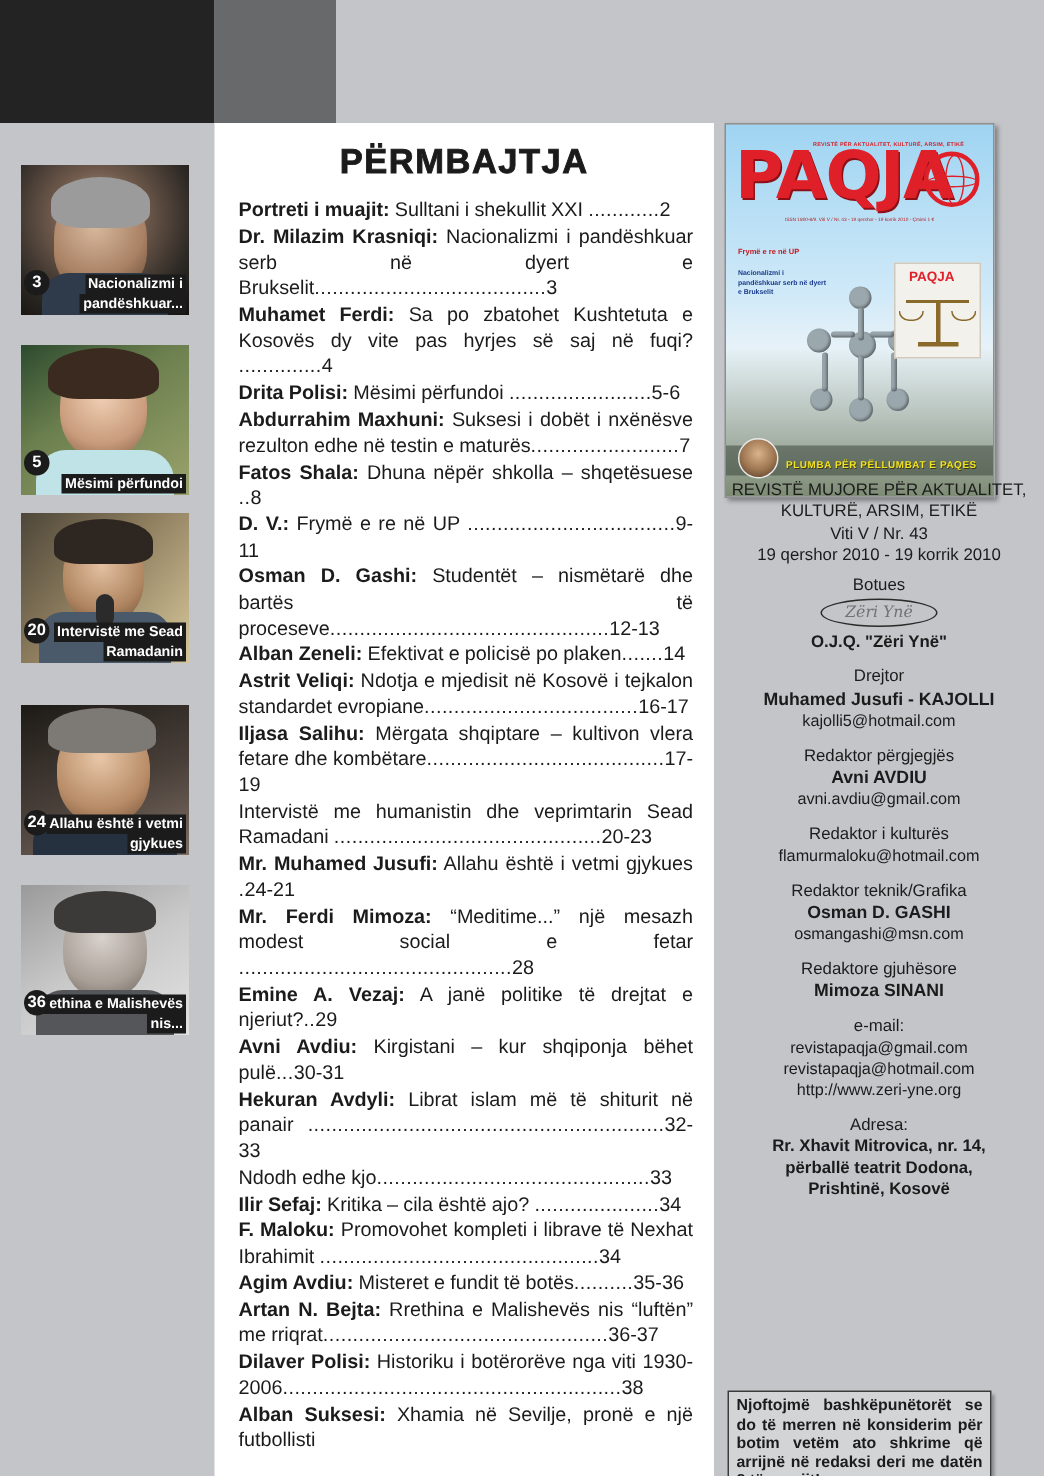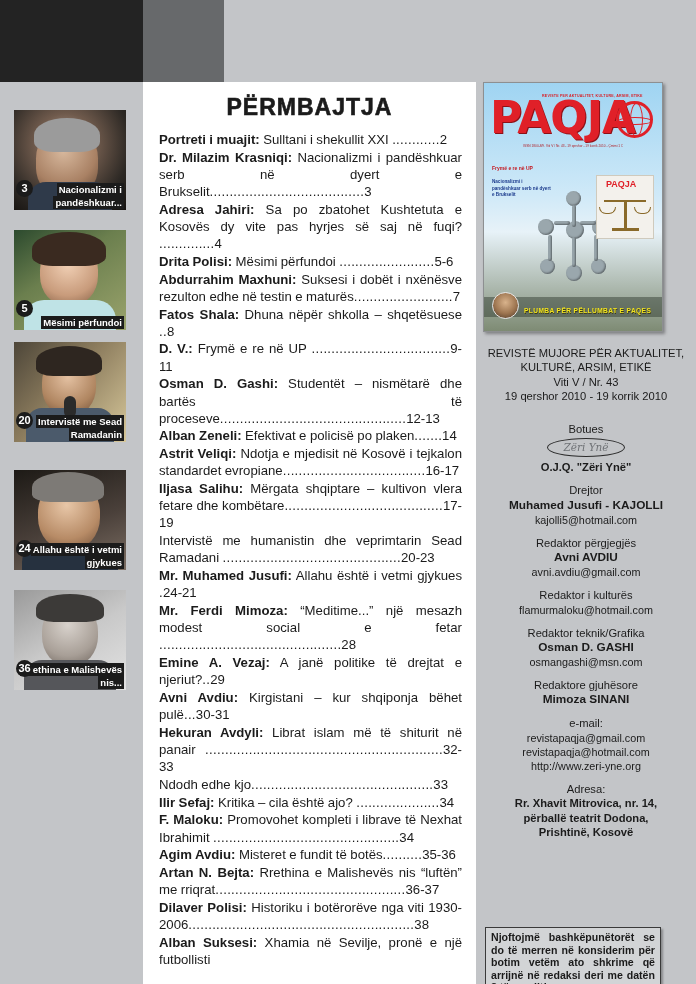--- a/index.html
+++ b/index.html
@@ -210,21 +210,21 @@
   }
   .cover-face {
     position: absolute; bottom: 12px; left: 8px;
     width: 25px; height: 25px; border-radius: 50%;
     background: radial-gradient(circle at 50% 38%, #d9b38c 0%, #9d7550 55%, #4a3526 100%);
     border: 1.5px solid #e8e8e8;
   }
 
   .info-text {
     position: absolute;
-    top: 264px; left: 0;
+    top: 238px; left: 0;
     width: 220px;
     text-align: center;
     color: #1b1b1b;
   }
   .info-line      { font-size: 11.2px; line-height: 14.4px; }
   .info-line.b    { font-weight: bold; }
   .info-gap       { height: 9px; }
   .info-role      { font-size: 11.2px; line-height: 14.4px; }
   .info-name      { font-size: 11.8px; font-weight: bold; line-height: 15px; }
   .info-mail      { font-size: 10.8px; line-height: 14px; }
@@ -342,21 +342,21 @@
       </div>
     </div>
 
   </div>
 
   <div class="toc-col">
     <div class="toc-title">PËRMBAJTJA</div>
     <div class="toc-list" id="toc-list">
         <div class="toc-entry"><span class="who">Portreti i muajit:</span><span class="what"> Sulltani i shekullit XXI </span><span class="dots">............</span><span class="pg">2</span></div>
         <div class="toc-entry"><span class="who">Dr. Milazim Krasniqi:</span><span class="what"> Nacionalizmi i pandëshkuar serb në dyert e Brukselit</span><span class="dots">.......................................</span><span class="pg">3</span></div>
-        <div class="toc-entry"><span class="who">Adresa Jahiri:</span><span class="what"> Sa po zbatohet Kushtetuta e Kosovës dy vite pas hyrjes së saj në fuqi? </span><span class="dots">..............</span><span class="pg">4</span></div>
+        <div class="toc-entry"><span class="who">Muhamet Ferdi:</span><span class="what"> Sa po zbatohet Kushtetuta e Kosovës dy vite pas hyrjes së saj në fuqi? </span><span class="dots">..............</span><span class="pg">4</span></div>
         <div class="toc-entry"><span class="who">Drita Polisi:</span><span class="what"> Mësimi përfundoi </span><span class="dots">........................</span><span class="pg">5-6</span></div>
         <div class="toc-entry"><span class="who">Abdurrahim Maxhuni:</span><span class="what"> Suksesi i dobët i nxënësve rezulton edhe në testin e maturës</span><span class="dots">.........................</span><span class="pg">7</span></div>
         <div class="toc-entry"><span class="who">Fatos Shala:</span><span class="what"> Dhuna nëpër shkolla – shqetësuese </span><span class="dots">..</span><span class="pg">8</span></div>
         <div class="toc-entry"><span class="who">D. V.:</span><span class="what"> Frymë e re në UP </span><span class="dots">...................................</span><span class="pg">9-11</span></div>
         <div class="toc-entry"><span class="who">Osman D. Gashi:</span><span class="what"> Studentët – nismëtarë dhe bartës të proceseve</span><span class="dots">...............................................</span><span class="pg">12-13</span></div>
         <div class="toc-entry"><span class="who">Alban Zeneli:</span><span class="what"> Efektivat e policisë po plaken</span><span class="dots">.......</span><span class="pg">14</span></div>
         <div class="toc-entry"><span class="who">Astrit Veliqi:</span><span class="what"> Ndotja e mjedisit në Kosovë i tejkalon standardet evropiane</span><span class="dots">....................................</span><span class="pg">16-17</span></div>
         <div class="toc-entry"><span class="who">Iljasa Salihu:</span><span class="what"> Mërgata shqiptare – kultivon vlera fetare dhe kombëtare</span><span class="dots">........................................</span><span class="pg">17-19</span></div>
         <div class="toc-entry"><span class="who"></span><span class="what">Intervistë me humanistin dhe veprimtarin Sead Ramadani </span><span class="dots">.............................................</span><span class="pg">20-23</span></div>
         <div class="toc-entry"><span class="who">Mr. Muhamed Jusufi:</span><span class="what"> Allahu është i vetmi gjykues</span><span class="dots"> .</span><span class="pg">24-21</span></div>
@@ -412,21 +412,21 @@
       <div class="cover-band"></div>
       <div class="cover-face"></div>
       <div class="cover-band-text">PLUMBA PËR PËLLUMBAT E PAQES</div>
     </div>
 
     <div class="info-text">
       <div class="info-line">REVISTË MUJORE PËR AKTUALITET,</div>
       <div class="info-line">KULTURË, ARSIM, ETIKË</div>
       <div class="info-line">Viti V / Nr. 43</div>
       <div class="info-line">19 qershor 2010 - 19 korrik 2010</div>
-      <div class="info-line" style="margin-top:18px;">Botues</div>
+      <div class="info-line" style="margin-top:5px;">Botues</div>
 
       <div class="zeri-logo">
         <div class="oval"></div>
         <div class="word">Zëri Ynë</div>
       </div>
 
       <div class="info-line b">O.J.Q. "Zëri Ynë"</div>
 
       <div class="info-gap"></div>
       <div class="info-role">Drejtor</div>

